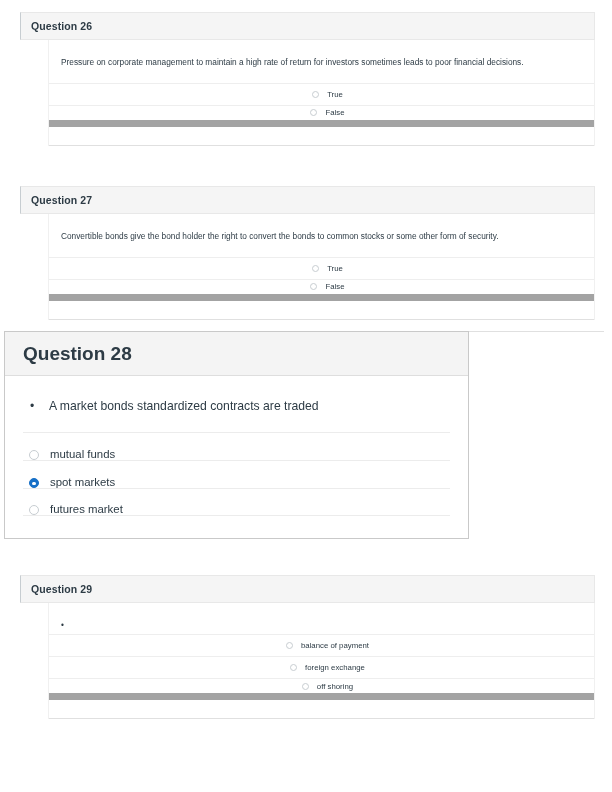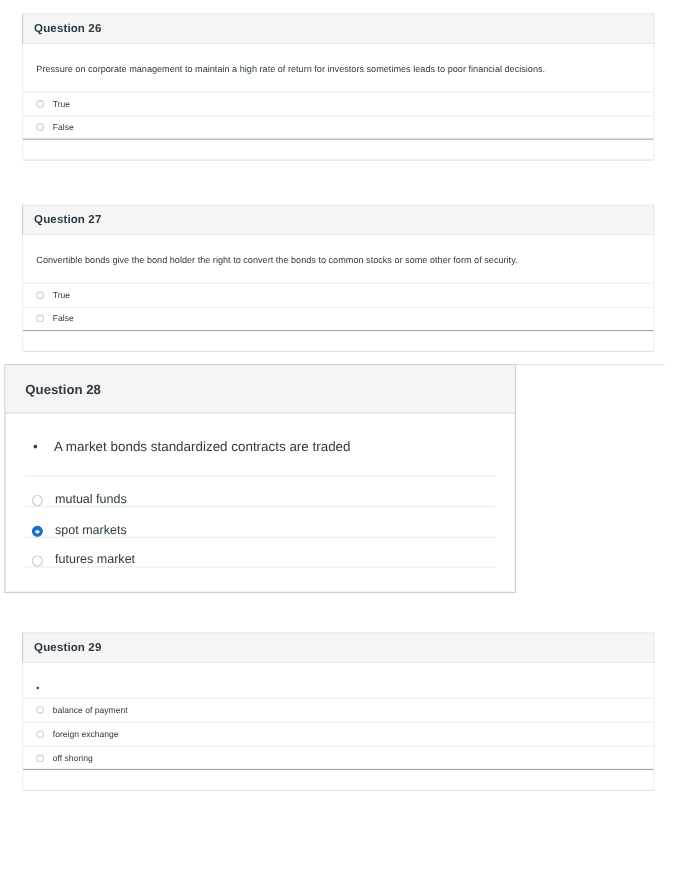--- a/index.html
+++ b/index.html
@@ -45,20 +45,21 @@
   .q-header-title {
     font-size: 10.5px;
     font-weight: bold;
     color: #2d3b45;
     letter-spacing: 0.1px;
   }
   .q-body {
     border-left: 1px solid #f0f0f0;
     border-right: 1px solid #f0f0f0;
     background: #ffffff;
+    margin-left: 28px;
   }
   .q-text {
     font-size: 8.3px;
     color: #2d3b45;
     line-height: 1.4;
     padding: 17px 12px 14px 12px;
   }
   .q-text.bulleted {
     padding-left: 22px;
     position: relative;
@@ -72,22 +73,23 @@
     color: #2d3b45;
   }
 
   .answers { padding: 0; margin: 0; }
   .ans-row {
     display: flex;
     align-items: center;
     height: 22px;
     border-top: 1px solid #eeeeee;
     padding-left: 12px;
-  }
-  .ans-row:last-child { border-bottom: 1px solid #a3a3a3; }
+    justify-content: center;
+  }
+  .ans-row:last-child { border-bottom: 7px solid #a3a3a3; }
   .radio {
     width: 7px;
     height: 7px;
     border-radius: 50%;
     border: 1px solid #c7cdd1;
     background: #ffffff;
     flex: 0 0 auto;
     margin-right: 8px;
     position: relative;
   }
@@ -113,21 +115,21 @@
   }
   .q-zoom .qz-header {
     background: #f4f4f4;
     border-bottom: 1px solid #dedede;
     height: 44px;
     display: flex;
     align-items: center;
     padding-left: 18px;
   }
   .q-zoom .qz-header-title {
-    font-size: 12px;
+    font-size: 19px;
     font-weight: bold;
     color: #2d3b45;
   }
   .q-zoom .qz-text {
     font-size: 12.2px;
     color: #2d3b45;
     padding: 22px 18px 18px 44px;
     position: relative;
     line-height: 1.35;
   }

